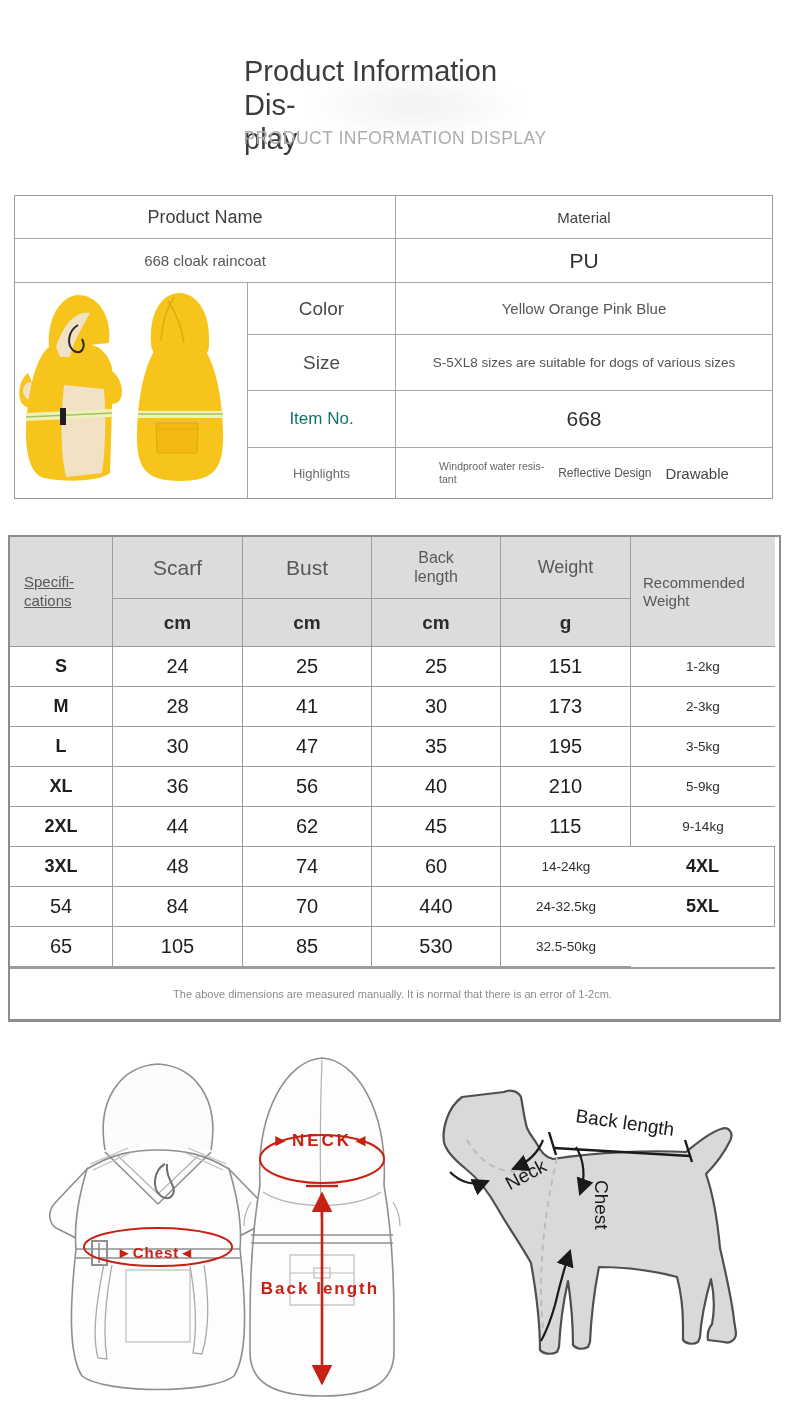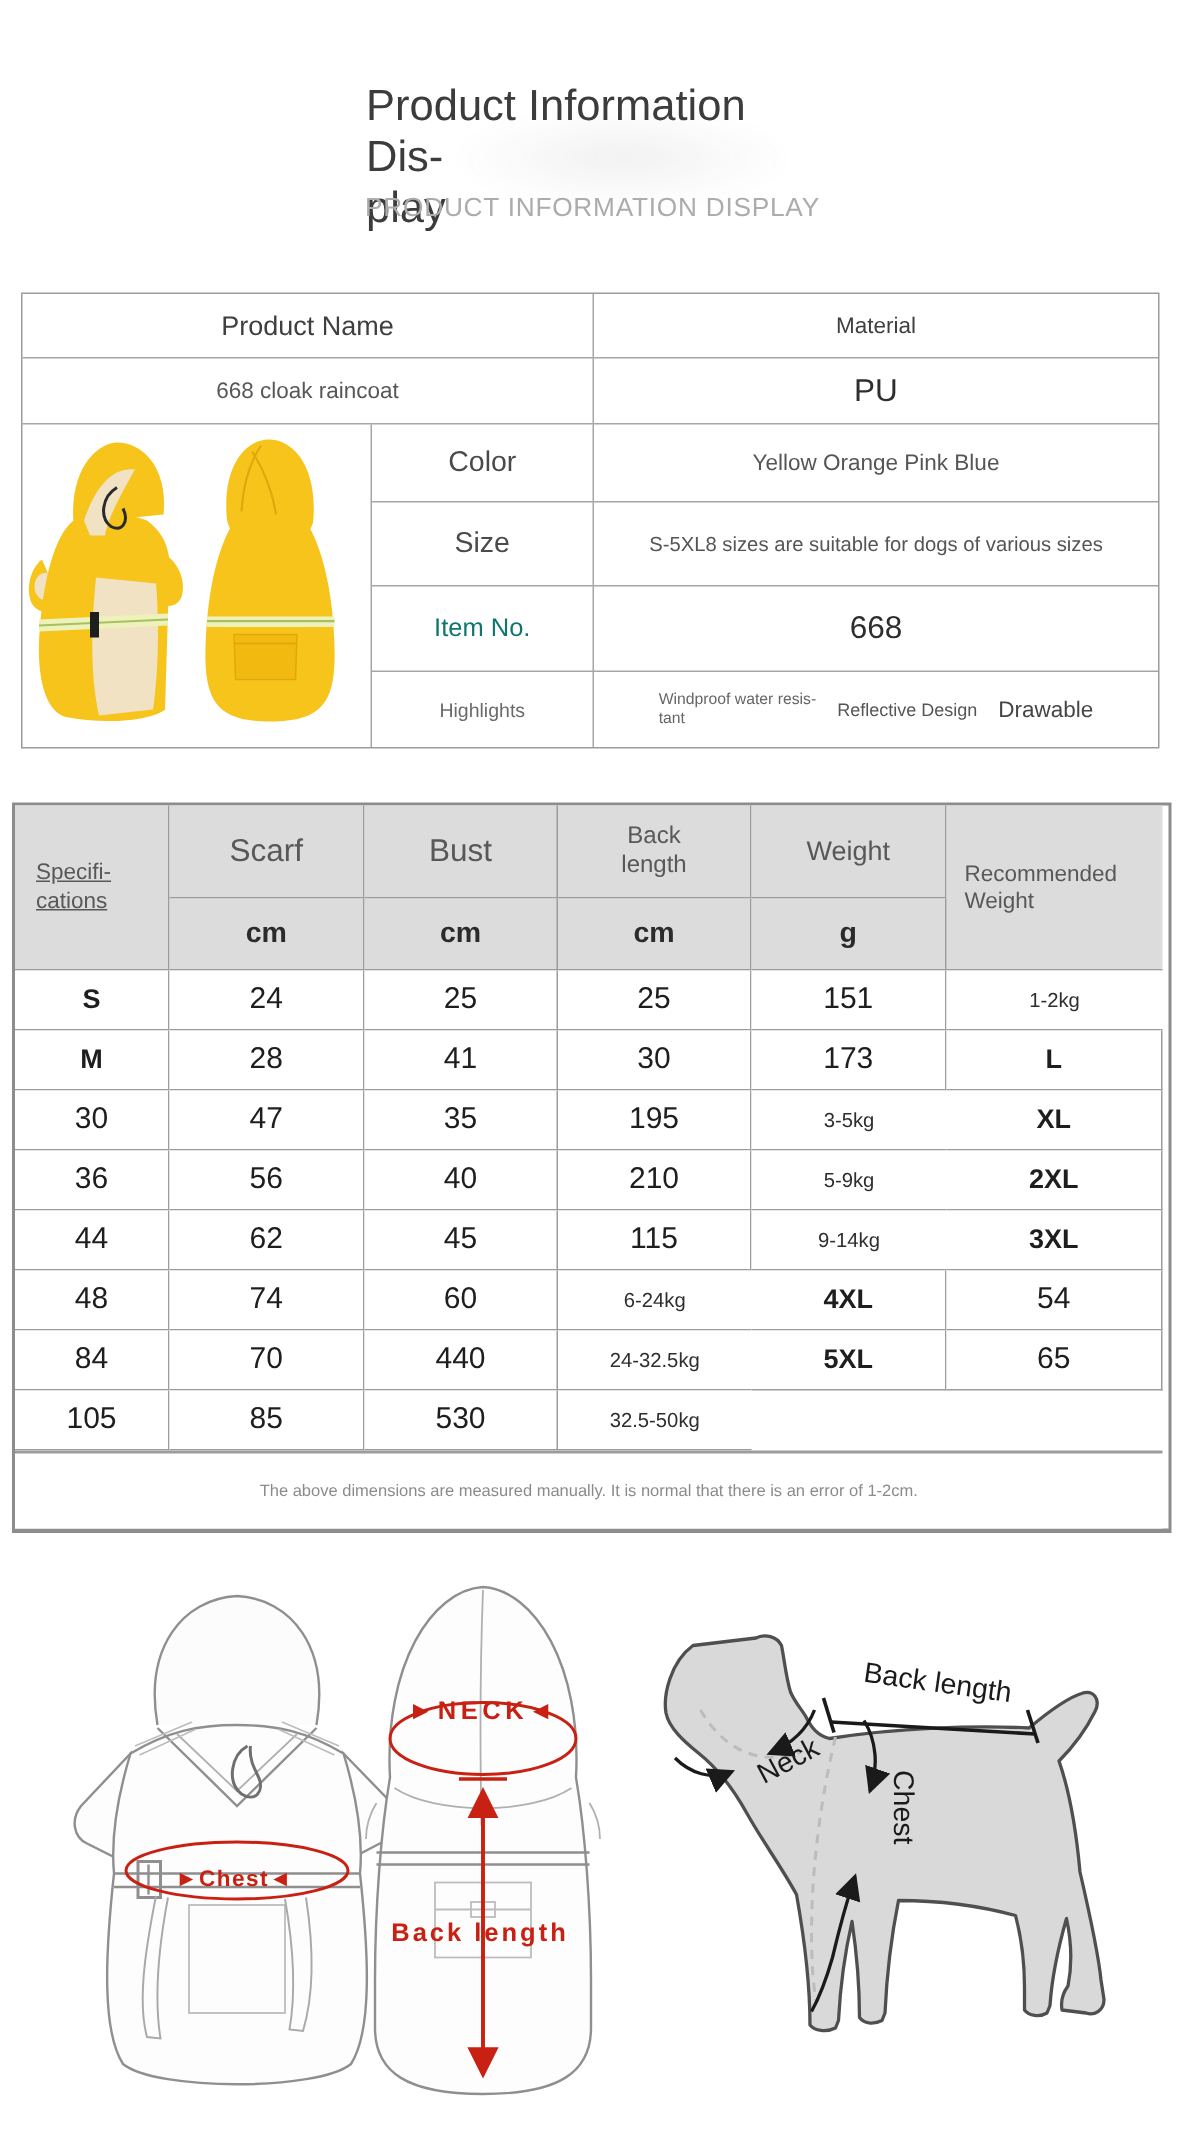--- a/index.html
+++ b/index.html
@@ -160,20 +160,21 @@
     <div class="d-num">25</div>
     <div class="d-num">25</div>
     <div class="d-num">151</div>
     <div class="d-rec lastcol">1-2kg</div>
 
     <div class="d-size">M</div>
     <div class="d-num">28</div>
     <div class="d-num">41</div>
     <div class="d-num">30</div>
     <div class="d-num">173</div>
+    <div class="d-rec lastcol">2-3kg</div>
 
     <div class="d-size">L</div>
     <div class="d-num">30</div>
     <div class="d-num">47</div>
     <div class="d-num">35</div>
     <div class="d-num">195</div>
     <div class="d-rec lastcol">3-5kg</div>
 
     <div class="d-size">XL</div>
     <div class="d-num">36</div>
@@ -186,21 +187,21 @@
     <div class="d-num">44</div>
     <div class="d-num">62</div>
     <div class="d-num">45</div>
     <div class="d-num">115</div>
     <div class="d-rec lastcol">9-14kg</div>
 
     <div class="d-size">3XL</div>
     <div class="d-num">48</div>
     <div class="d-num">74</div>
     <div class="d-num">60</div>
-    <div class="d-rec lastcol">6-24kg</div>
+    <div class="d-rec lastcol">14-24kg</div>
 
     <div class="d-size">4XL</div>
     <div class="d-num">54</div>
     <div class="d-num">84</div>
     <div class="d-num">70</div>
     <div class="d-num">440</div>
     <div class="d-rec lastcol">24-32.5kg</div>
 
     <div class="d-size">5XL</div>
     <div class="d-num">65</div>

